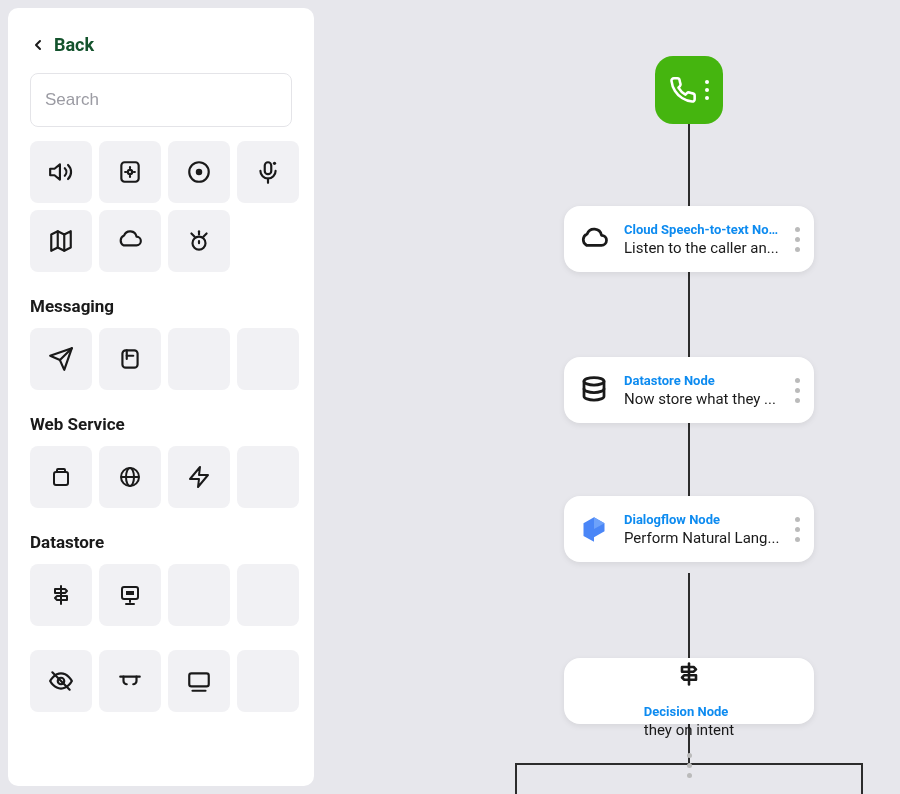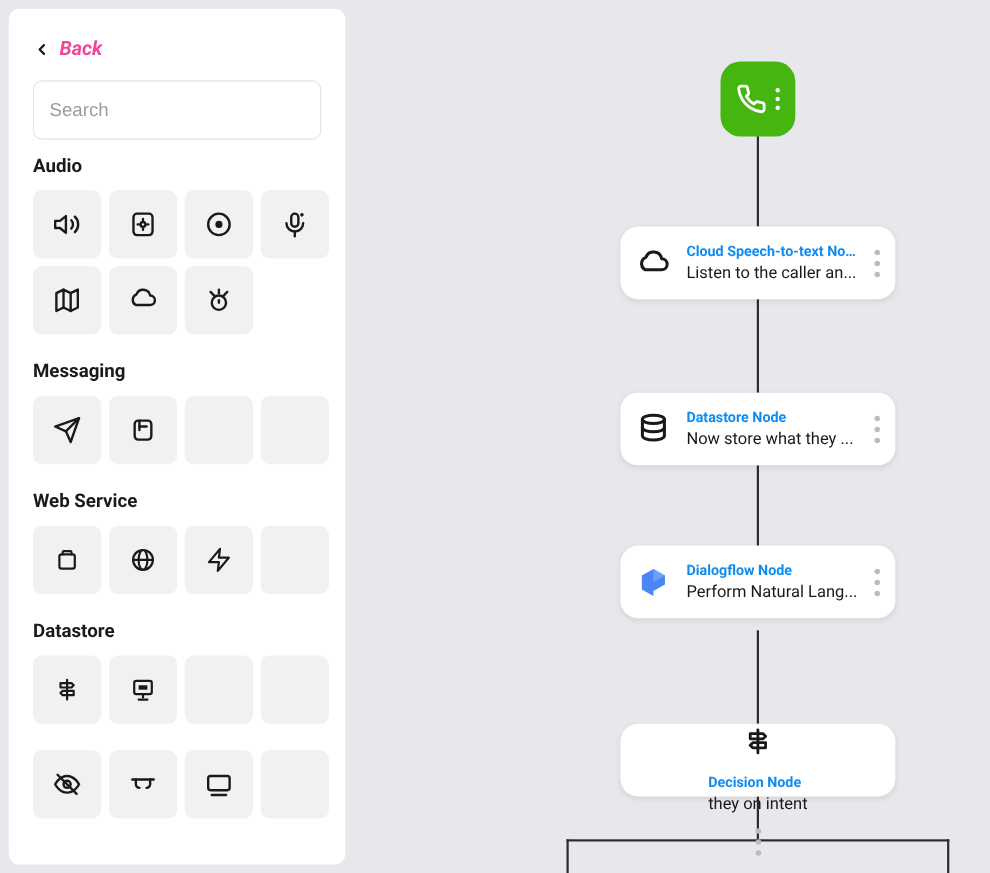--- a/index.html
+++ b/index.html
@@ -23,21 +23,21 @@
       overflow: hidden;
     }
     .back-row {
       display: flex;
       align-items: center;
       gap: 8px;
       margin-bottom: 18px;
       cursor: pointer;
     }
     .back-chevron { width: 16px; height: 16px; }
-    .back-label { font-weight: 700; font-size: 18px; color: #ec4899; font-style: italic; }
+    .back-label { font-weight: 700; font-size: 18px; color: #14532d; }
     .search-box {
       width: 100%;
       height: 54px;
       border: 1px solid #e4e4e8;
       border-radius: 8px;
       display: flex;
       align-items: center;
       padding: 0 14px;
       margin-bottom: 14px;
       gap: 36px;
@@ -168,21 +168,20 @@
   </div>
 
   <div class="search-box">
     <input class="search-input" placeholder="Search" style="">
     <svg class="search-icon" width="22" height="22" viewBox="0 0 24 24" fill="none" stroke="currentColor" stroke-width="2.5" stroke-linecap="round">
         <circle cx="11" cy="11" r="7"></circle>
         <line x1="21" y1="21" x2="16.5" y2="16.5"></line>
       </svg>
   </div>
 
-  <div class="section-title">Audio</div>
   <div class="tool-grid">
     <div class="tool-tile">
       <svg width="26" height="26" viewBox="0 0 24 24" fill="none" stroke="#1a1a1a" stroke-width="2" stroke-linecap="round" stroke-linejoin="round">
           <polygon points="11 5 6 9 2 9 2 15 6 15 11 19 11 5"></polygon>
           <path d="M15.5 8.5a5 5 0 0 1 0 7"></path>
           <path d="M18.5 5.5a9 9 0 0 1 0 13"></path>
         </svg>
     </div>
     <div class="tool-tile">
       <svg width="26" height="26" viewBox="0 0 24 24" fill="none" stroke="#1a1a1a" stroke-width="2" stroke-linecap="round" stroke-linejoin="round">

